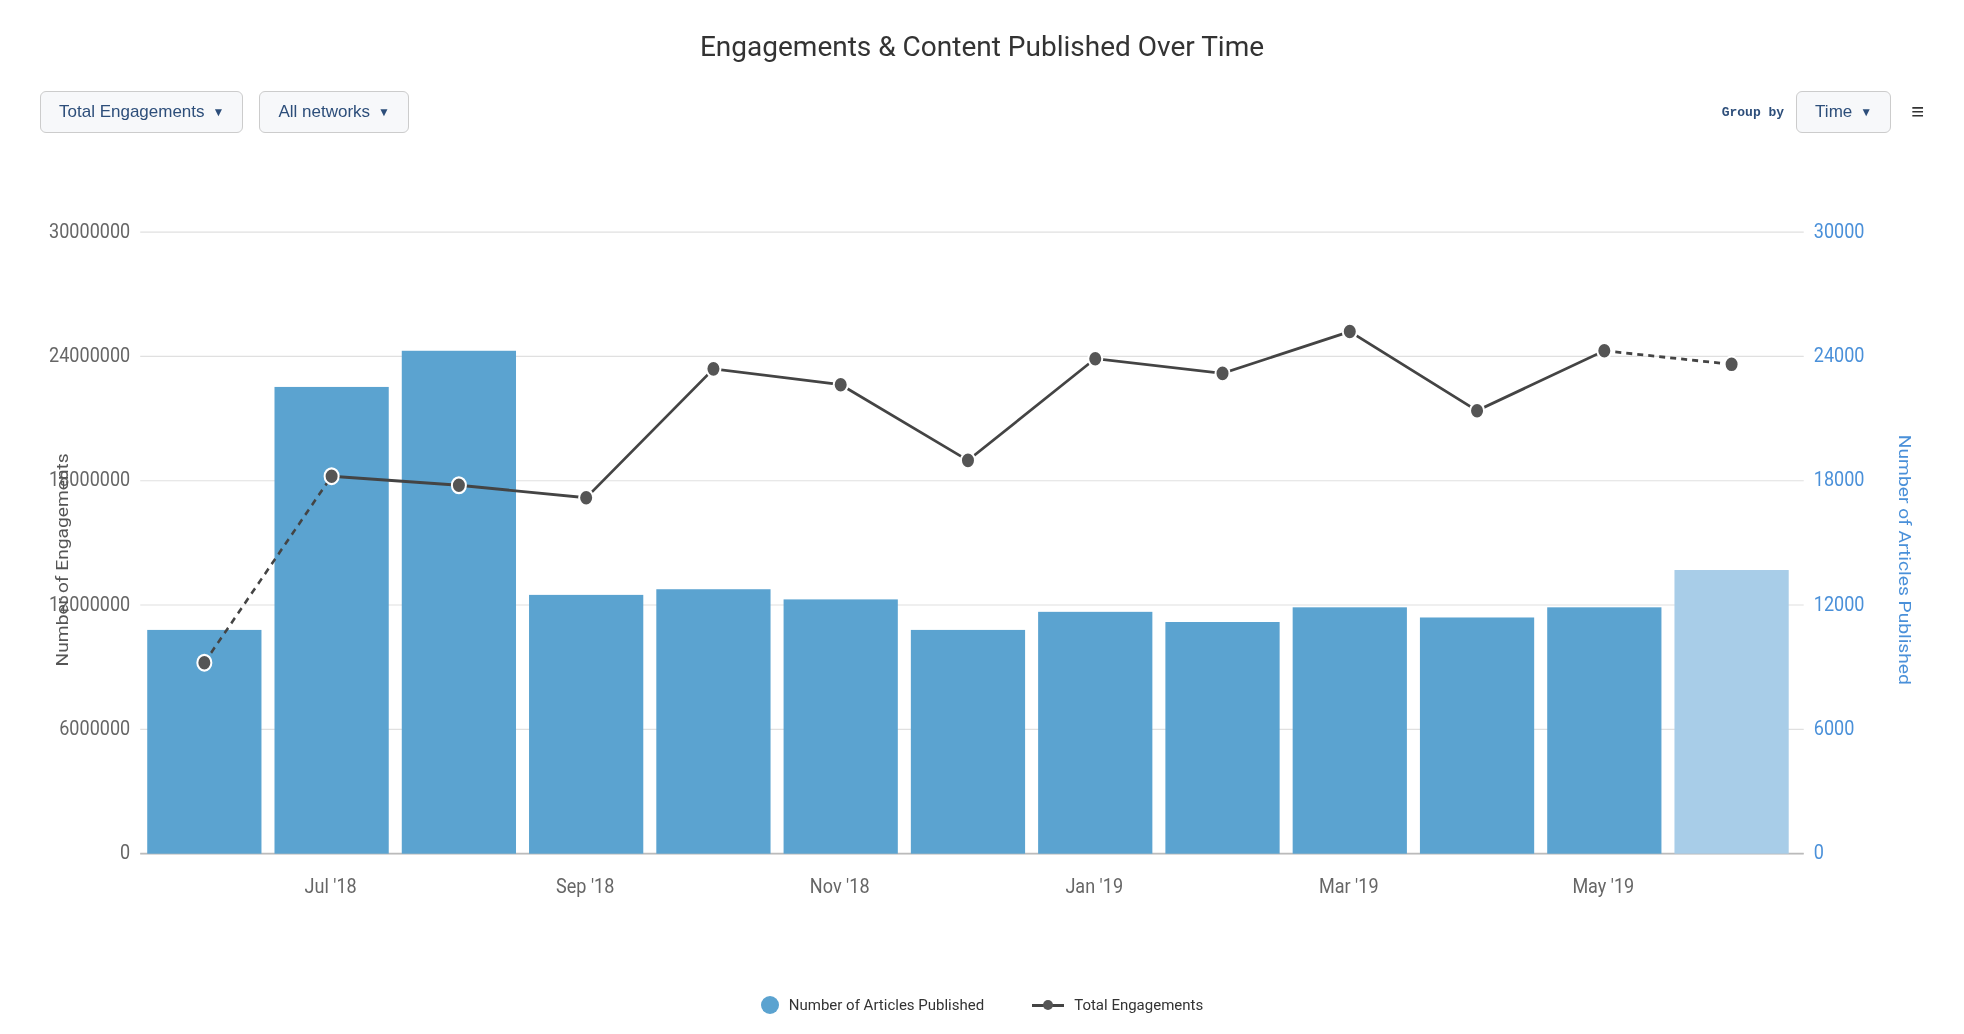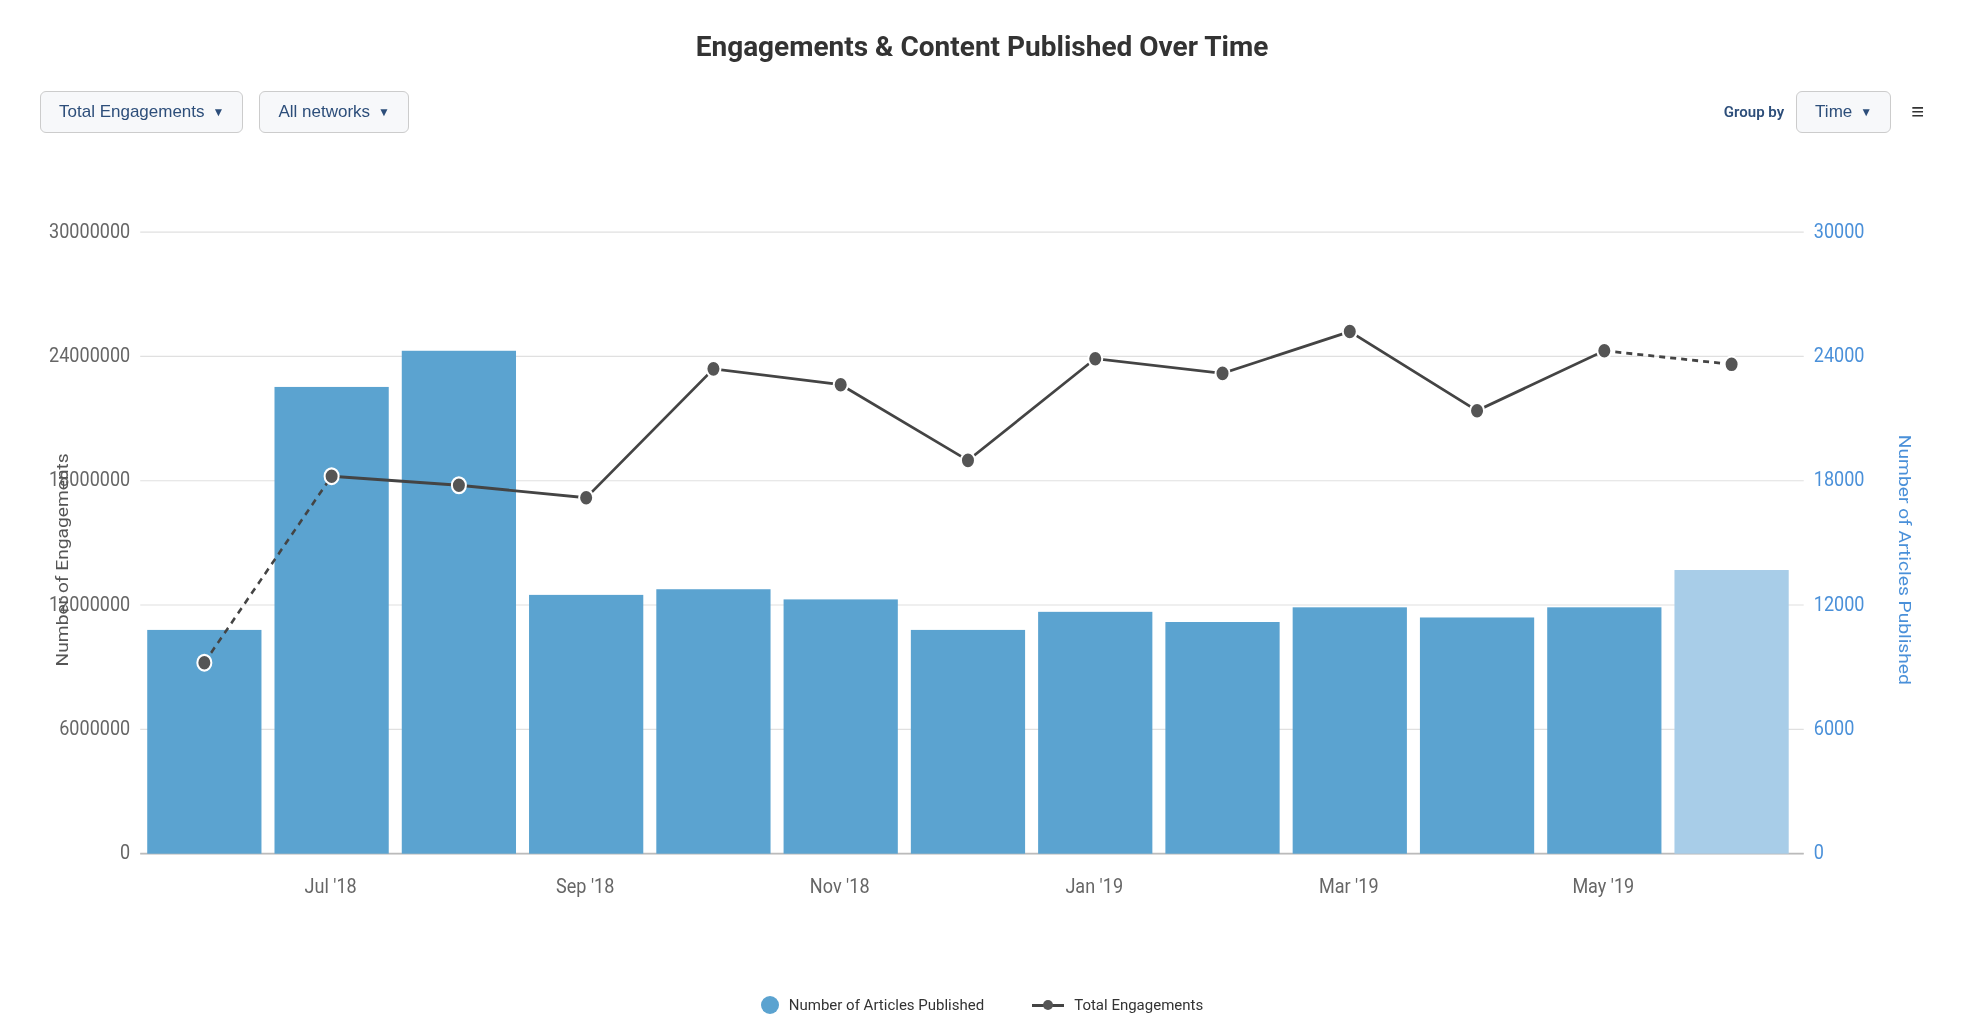--- a/index.html
+++ b/index.html
@@ -14,21 +14,21 @@
     .chart-container {
       width: 1964px;
       height: 1034px;
       padding: 30px 40px 20px 40px;
       display: flex;
       flex-direction: column;
       align-items: center;
     }
     .chart-title {
       font-size: 28px;
-      font-weight: 700;
+      font-weight: 400;
       color: #333;
       margin-bottom: 28px;
       text-align: center;
     }
     .controls-row {
       width: 100%;
       display: flex;
       align-items: center;
       justify-content: space-between;
       margin-bottom: 20px;
@@ -53,23 +53,24 @@
       display: flex;
       align-items: center;
       gap: 8px;
       font-weight: 500;
     }
     .dropdown-btn .chevron {
       font-size: 12px;
       color: #2d4e7a;
     }
     .group-by-label {
-      font-size: 15px;
+      font-size: 13px;
       font-weight: 600;
       color: #2d4e7a;
+      font-family: Liberation Mono, monospace;
     }
     .chart-area {
       width: 100%;
       flex: 1;
       position: relative;
       display: flex;
       flex-direction: column;
     }
     .svg-wrapper {
       width: 100%;

